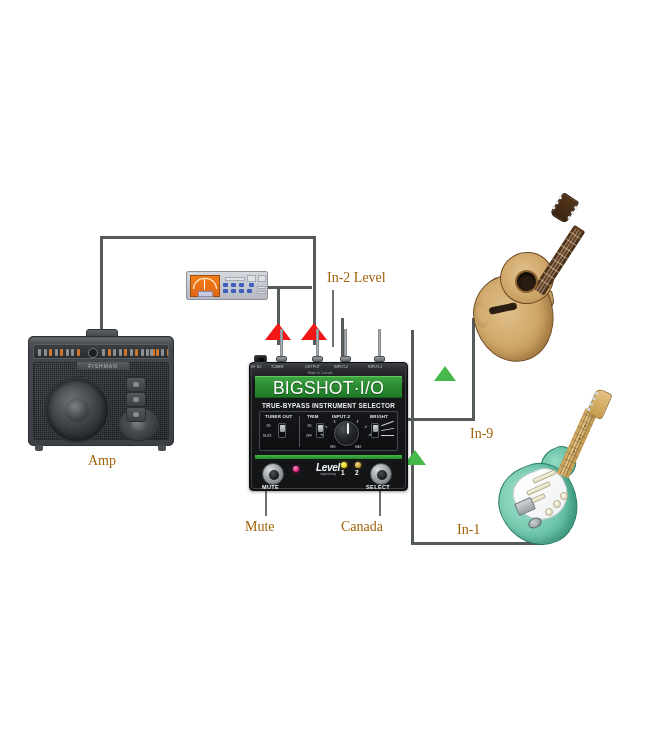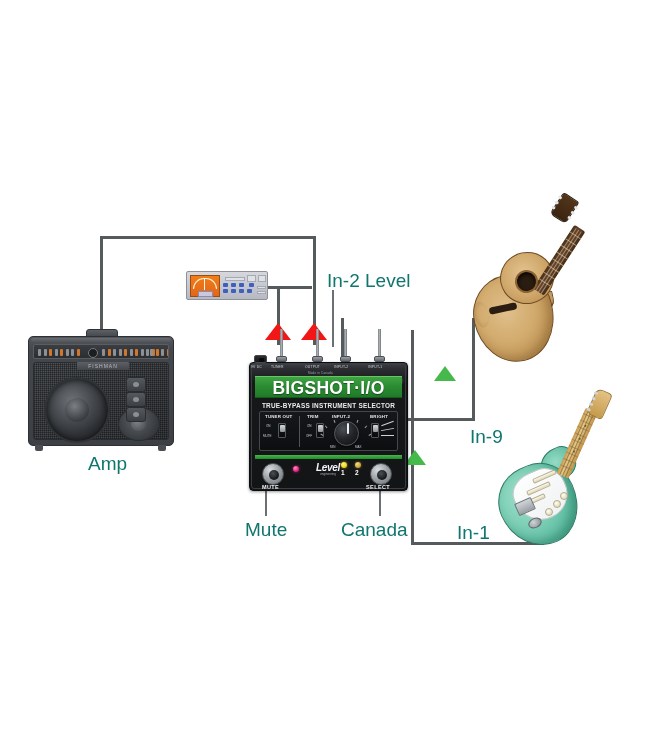--- a/index.html
+++ b/index.html
@@ -1,20 +1,20 @@
 <!DOCTYPE html>
 <html><head>
 <meta charset="utf-8">
 <style>
   html,body{margin:0;padding:0;background:#fff;}
   body{width:650px;height:750px;position:relative;overflow:hidden;
        font-family:"Liberation Sans", sans-serif;}
   #stage{position:absolute;left:0;top:0;width:650px;height:750px;}
-  .lbl{position:absolute;font-size:19px;color:#0f766e;white-space:nowrap;
-       font-family:Liberation Sans, sans-serif;}
+  .lbl{position:absolute;font-size:14px;color:#a16207;white-space:nowrap;
+       font-family:Liberation Serif, serif;}
 
   
   .wire{position:absolute;background:#555a5c;}
   .wh{height:3px;}
   .wv{width:3px;}
 
   
   .arrow{position:absolute;width:0;height:0;}
   .arrow-red{border-left:13px solid transparent;border-right:13px solid transparent;
              border-bottom:17px solid #f21717;}
@@ -91,21 +91,21 @@
   .dcjack:after{content:"";position:absolute;left:4px;top:2px;width:5px;height:4px;background:#0a0a0b;border-radius:1px;}
   .jlabel{position:absolute;top:3px;font-size:3.4px;color:#cfd3d8;letter-spacing:.2px;
     font-family:"Liberation Sans", sans-serif;white-space:nowrap;}
   .madein{position:absolute;left:59px;top:9px;font-size:3px;color:#9aa0a6;letter-spacing:.2px;}
   .screw{position:absolute;width:7px;height:7px;border-radius:50%;
     background:radial-gradient(circle at 35% 32%,#6c7176,#303337 70%);border:1px solid #25282b;}
   .greenband{position:absolute;left:6px;top:14px;width:147px;height:22px;
     background:linear-gradient(180deg,#3fa343 0%,#2c8c33 45%,#1f7a28 100%);
     border-top:1px solid #5fcb5f;border-bottom:1px solid #145c1c;box-sizing:border-box;}
   .bigshot{position:absolute;left:0;top:0;width:147px;height:22px;line-height:22px;
-    text-align:center;color:#fff;font-size:17.5px;font-weight:bold;letter-spacing:.3px;
+    text-align:center;color:#fff;font-size:17.5px;font-weight:normal;letter-spacing:.3px;
     font-family:"Liberation Sans", sans-serif;text-shadow:0 1px 1px rgba(0,0,0,.45);}
   .subtitle{position:absolute;left:10px;top:40px;width:139px;text-align:center;
     color:#e8ebee;font-size:6.4px;font-weight:bold;letter-spacing:.25px;}
   .panel{position:absolute;left:10px;top:49px;width:139px;height:40px;
     background:linear-gradient(180deg,#16171a,#0d0e10);border:1px solid #44484c;border-radius:2px;box-sizing:border-box;}
   .sect-t{position:absolute;font-size:4.4px;color:#e4e7ea;font-weight:bold;letter-spacing:.2px;white-space:nowrap;}
   .sw{position:absolute;width:8px;height:15px;background:linear-gradient(180deg,#16181b,#0a0b0c);
     border:1px solid #53575b;border-radius:1px;box-sizing:border-box;}
   .sw .lev{position:absolute;left:1px;top:1px;width:5px;height:7px;
     background:linear-gradient(180deg,#d5d9de,#8f9499);border-radius:1px;}

